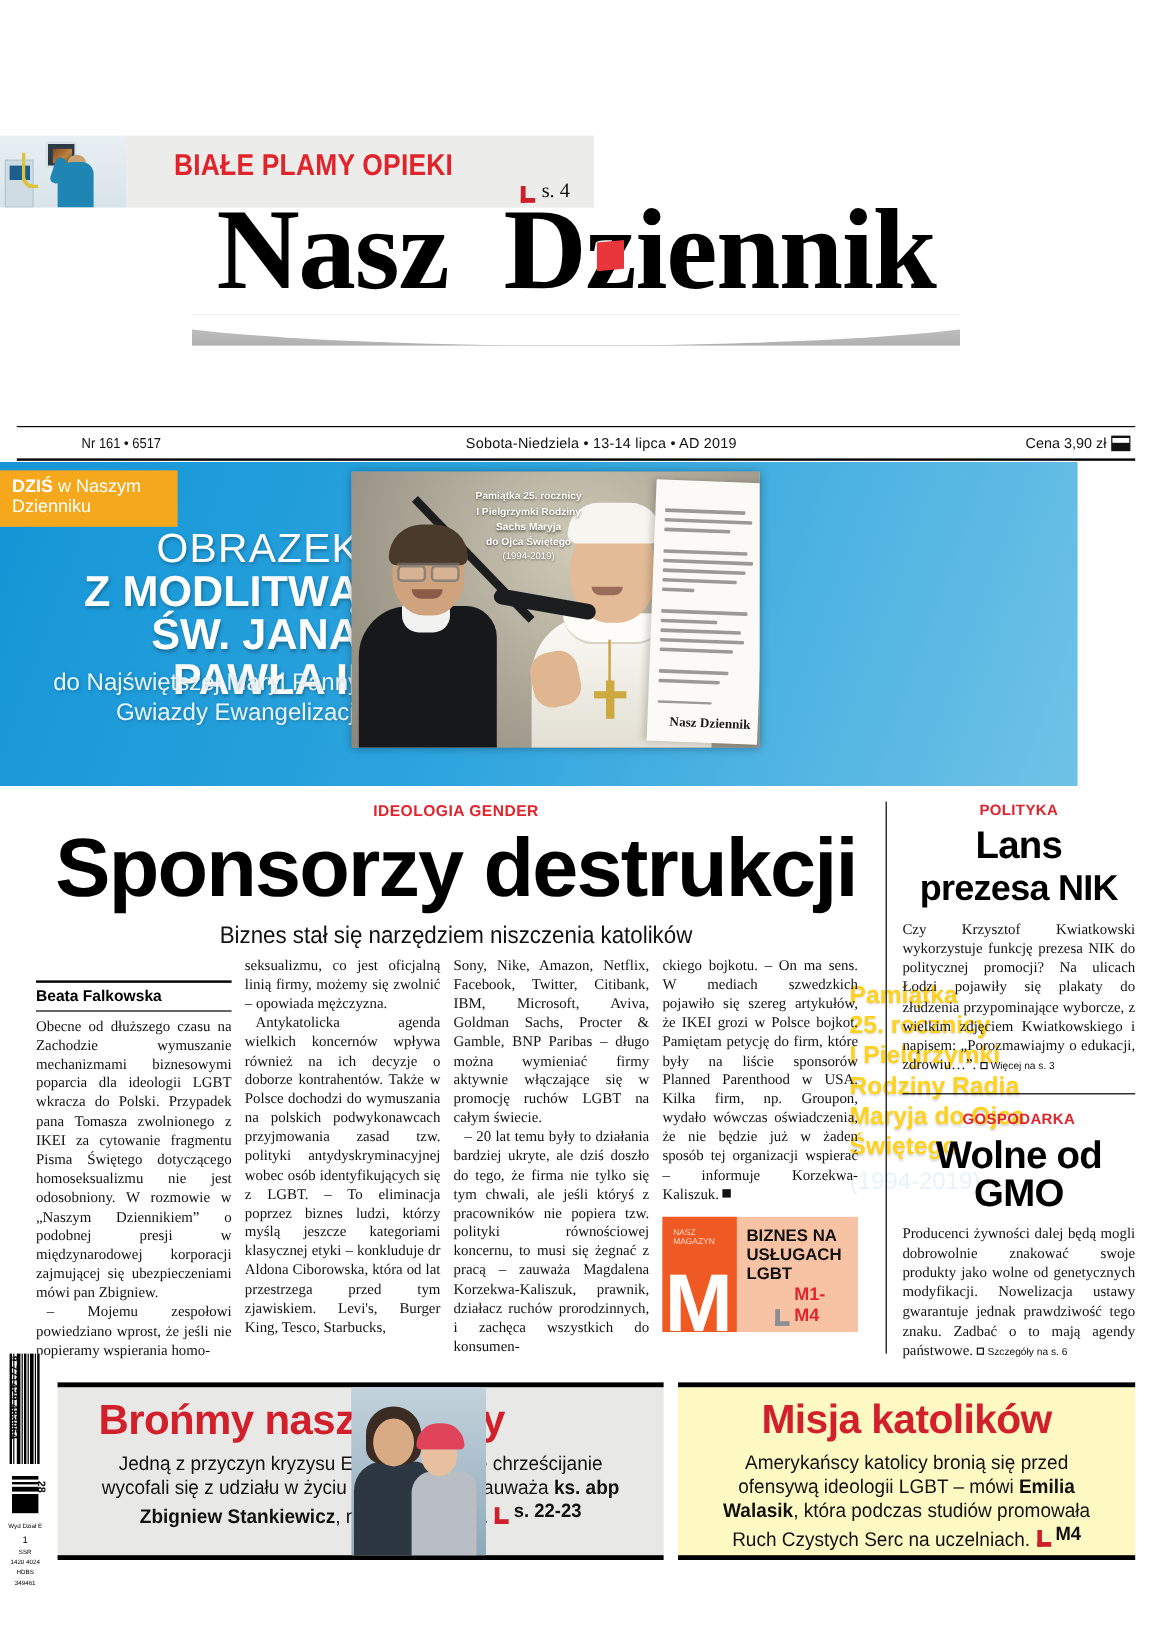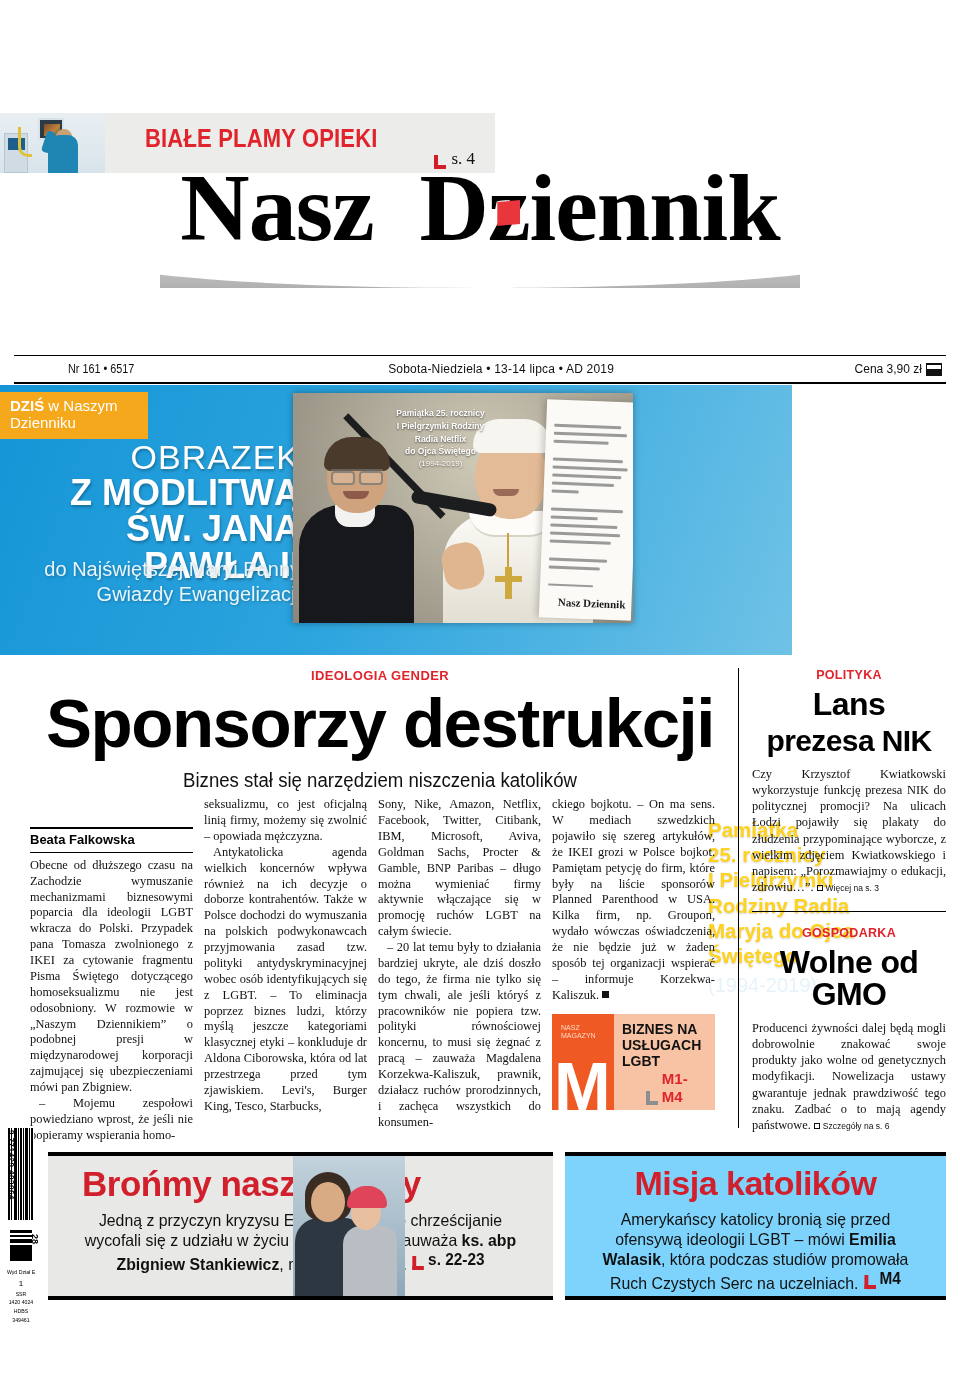--- a/index.html
+++ b/index.html
@@ -133,21 +133,21 @@
   .infobar .price { display: flex; align-items: center; gap: 4px; padding-right: 4px; justify-content: center; }
   .pricebox { width: 16px; height: 13px; background: #111; position: relative; }
   .pricebox:after {
     content: ""; position: absolute; left: 1px; top: 2px; width: 14px; height: 4px;
     background: #fff;
   }
   .rule-bot { position: absolute; left: 14px; top: 382px; width: 932px; height: 2px; background: #000; }
 
   
   .promo {
-    position: absolute; left: 0; top: 385px; width: 792px; height: 270px;
+    position: absolute; left: 0; top: 385px; width: 898px; height: 270px;
     background: linear-gradient(110deg, #1595d6 0%, #2ca4de 45%, #6fc2e6 100%);
   }
   .dzis-tag {
     position: absolute; left: 0; top: 7px; width: 148px; padding: 5px 8px 7px 10px;
     background: #f5a81c; color: #fff;
     font-family: "Liberation Sans", sans-serif; font-size: 15px; line-height: 1.15;
   }
   .dzis-tag b { font-weight: bold; }
   .promo-head {
     position: absolute; left: 0; top: 55px; width: 300px; text-align: right;
@@ -293,21 +293,21 @@
     text-align: center; font-family: "Liberation Sans", sans-serif;
     font-weight: bold; font-size: 69px; line-height: .96; color: #000;
     margin-top: 8px; letter-spacing: -1.5px;
   }
   .lead-sub {
     text-align: center; font-family: "Liberation Sans", sans-serif;
     font-size: 20px; color: #111; margin-top: 12px;
     transform: scaleX(.93);
   }
 
-  .byline-wrap { margin-top: 30px; }
+  .byline-wrap { margin-top: 20px; }
   .byline-rule-top { width: 163px; height: 2px; background: #000; }
   .byline {
     font-family: "Liberation Sans", sans-serif; font-weight: bold;
     font-size: 13px; padding: 3px 0 3px 0; color: #000;
   }
   .byline-rule-bot { width: 163px; height: 1px; background: #000; }
 
   .lead-cols {
     margin-top: 5px; display: flex; gap: 11px; width: 700px;
   }
@@ -377,21 +377,21 @@
   .side-rule { margin: 16px 0 14px; width: 194px; height: 1px; background: #000; }
 
   
   .bottom-left {
     position: absolute; left: 48px; top: 1152px; width: 505px; height: 148px;
     background: #e8e8e6; border-top: 4px solid #000; border-bottom: 4px solid #000;
     padding: 10px 12px 8px;
   }
   .bottom-right {
     position: absolute; left: 565px; top: 1152px; width: 381px; height: 148px;
-    background: #7dd3fc; border-top: 4px solid #000; border-bottom: 4px solid #000;
+    background: #fef9c3; border-top: 4px solid #000; border-bottom: 4px solid #000;
     padding: 10px 28px 8px;
   }
   .bb-head {
     color: #d11f2b; font-family: "Liberation Sans", sans-serif; font-weight: bold;
     font-size: 34px; line-height: 1; text-align: center; letter-spacing: -.5px;
   }
   .bottom-left .bb-head { text-align: left; padding-left: 22px; font-size: 35px; }
   .bb-deck {
     margin-top: 9px; text-align: center;
     font-family: "Liberation Sans", sans-serif; font-size: 16.5px; line-height: 1.22; color: #111;
@@ -539,21 +539,21 @@
     <div class="pp-pope-mouth"></div>
     <div class="pp-chain"></div>
     <div class="pp-cross-v"></div>
     <div class="pp-cross-h"></div>
     <div class="pp-hand"></div>
     <div class="pp-mic"></div>
 
     <div class="pp-caption">
       <div>Pamiątka 25. rocznicy</div>
       <div>I Pielgrzymki Rodziny</div>
-      <div>Radia Netflix</div>
+      <div>Sachs Maryja</div>
       <div>do Ojca Świętego</div>
       <div class="yr">(1994-2019)</div>
     </div>
 
     <div class="pp-doc">
       <div class="ln" style="width:86%"></div>
         <div class="ln" style="width:94%"></div>
         <div class="ln" style="width:70%"></div>
       <div class="gap"></div>
       <div class="ln" style="width:90%"></div>

